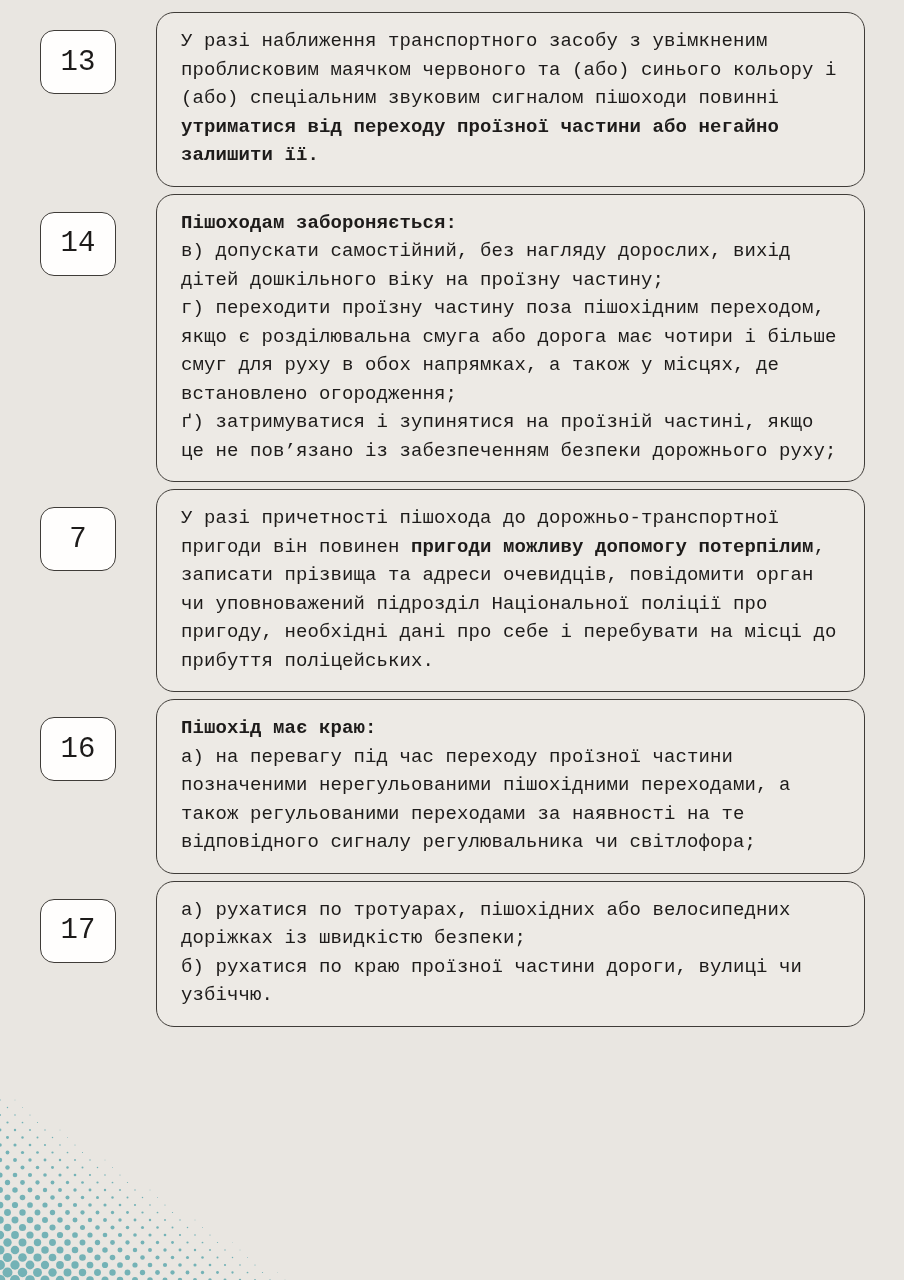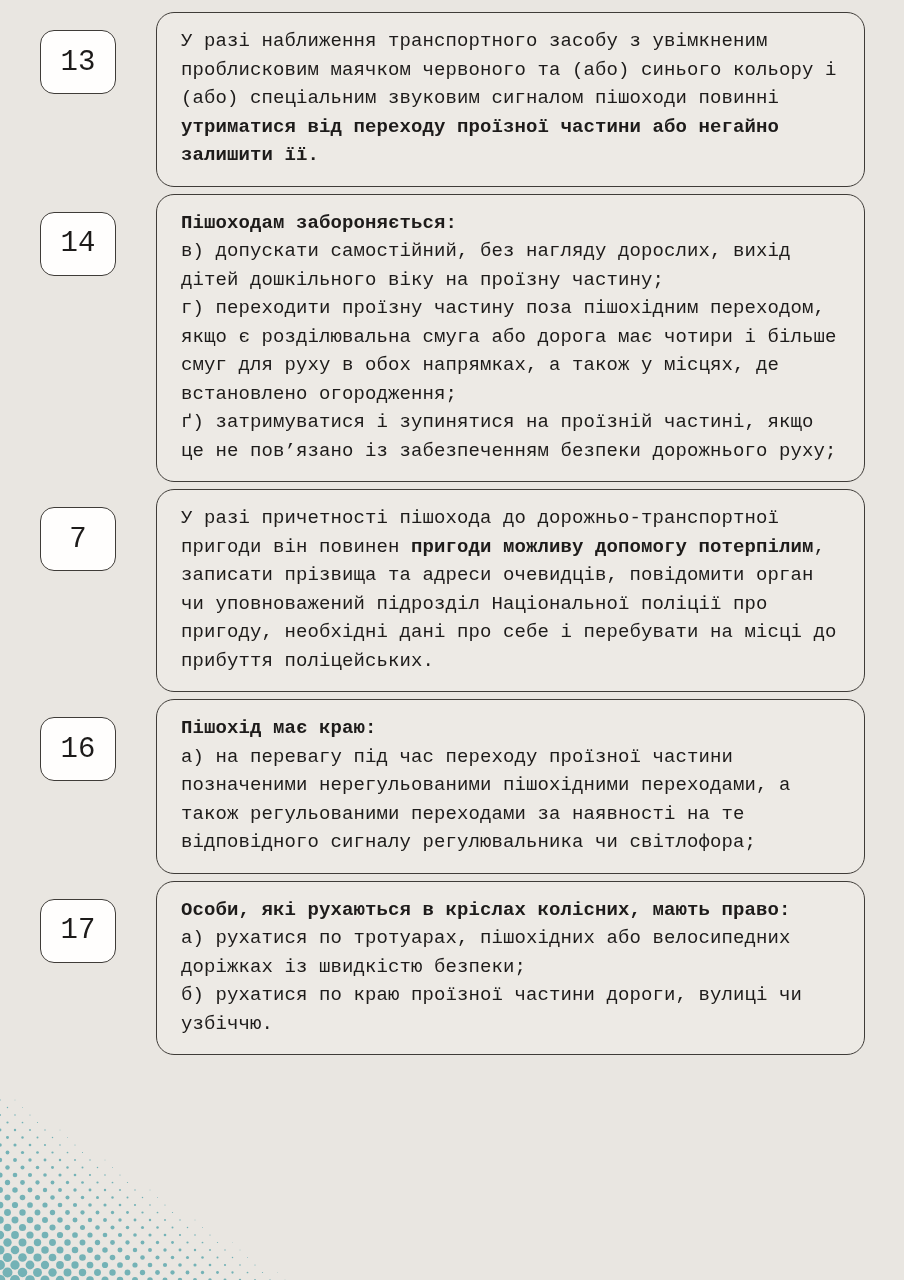--- a/index.html
+++ b/index.html
@@ -105,21 +105,20 @@
           <p><span class="b">Пішохід має краю:</span></p>
           <p><span>а) на перевагу під час переходу проїзної частини позначеними нерегульованими пішохідними переходами, а також регульованими переходами за наявності на те відповідного сигналу регулювальника чи світлофора;</span></p>
         </div>
   </div>
 
   <div class="rule-row">
     <div class="num-col">
       <div class="num-box">17</div>
     </div>
     <div class="rule-card">
-          <p><span class="b">Особи, які рухаються в кріслах колісних, мають право:</span></p>
           <p><span>а) рухатися по тротуарах, пішохідних або велосипедних доріжках із швидкістю безпеки;</span></p>
           <p><span>б) рухатися по краю проїзної частини дороги, вулиці чи узбіччю.</span></p>
         </div>
   </div>
 </div>
   <svg class="halftone" width="330" height="215">
       <circle cx="0" cy="215" r="5.30" fill="#74b2b6"></circle>
       <circle cx="15" cy="215" r="5.04" fill="#74b2b6"></circle>
       <circle cx="30" cy="215" r="4.79" fill="#74b2b6"></circle>
       <circle cx="45" cy="215" r="4.53" fill="#74b2b6"></circle>

